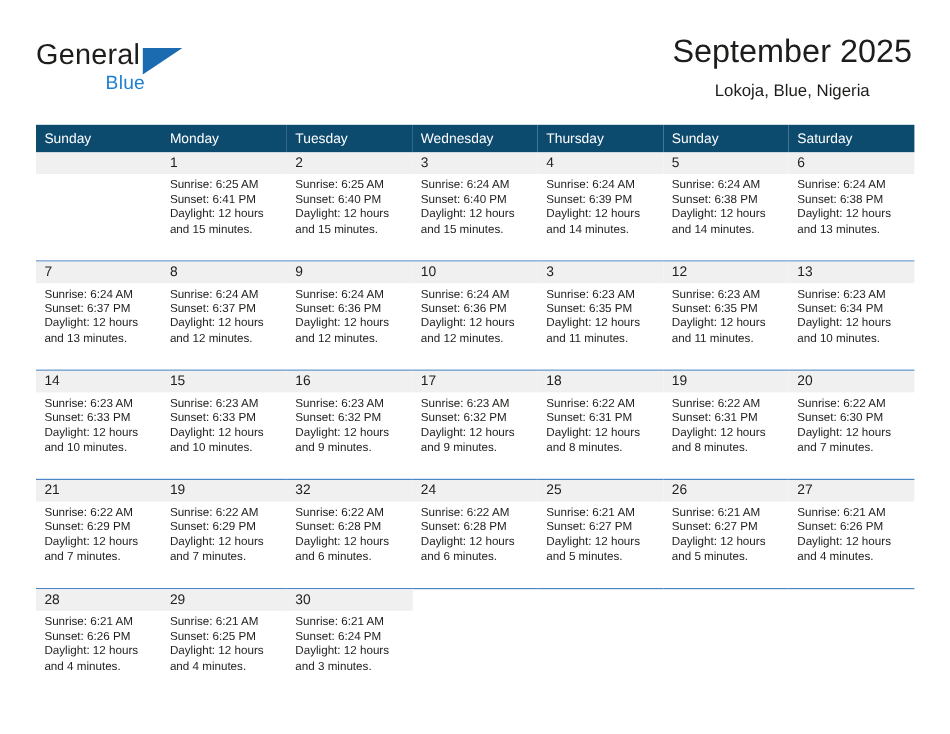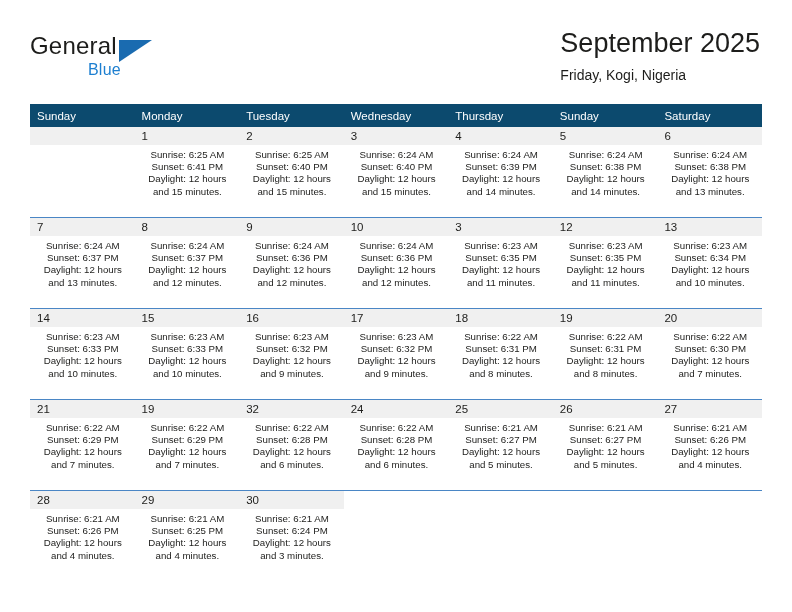--- a/index.html
+++ b/index.html
@@ -61,21 +61,21 @@
     width: 0;
     height: 0;
     border-left: 33px solid #1a6bb0;
     border-bottom: 22px solid transparent;
   }
 
   .title-wrap {
     position: absolute;
     right: 32px;
     top: 26px;
-    text-align: left;
+    text-align: center;
   }
   .cal-title {
     font-size: 27px;
     font-weight: 400;
     color: #1d1d1b;
     line-height: 34px;
     white-space: nowrap;
   }
   .cal-subtitle {
     margin-top: 6px;
@@ -136,42 +136,41 @@
     background: #f0f0f0;
   }
   .cell.blank .daynum-band {
     background: transparent;
   }
   .details {
     padding: 4px 6px 0 7px;
     font-size: 9.7px;
     line-height: 12.2px;
     color: #1d1d1b;
-    text-align: center;
   }
   .details div {
     white-space: nowrap;
   }
 </style>
 </head>
 <body>
 
 <div class="page">
 
   <div class="top">
 
     <div class="brand">
       <span class="brand-general">General</span>
       <span class="brand-triangle"></span>
       <span class="brand-blue">Blue</span>
     </div>
 
     <div class="title-wrap">
       <div class="cal-title">September 2025</div>
-      <div class="cal-subtitle">Friday, Kogi, Nigeria</div>
+      <div class="cal-subtitle">Lokoja, Blue, Nigeria</div>
     </div>
 
   </div>
 
   <table class="calendar">
     <thead>
       <tr id="header-row">
           <th>Sunday</th>
           <th>Monday</th>
           <th>Tuesday</th>

